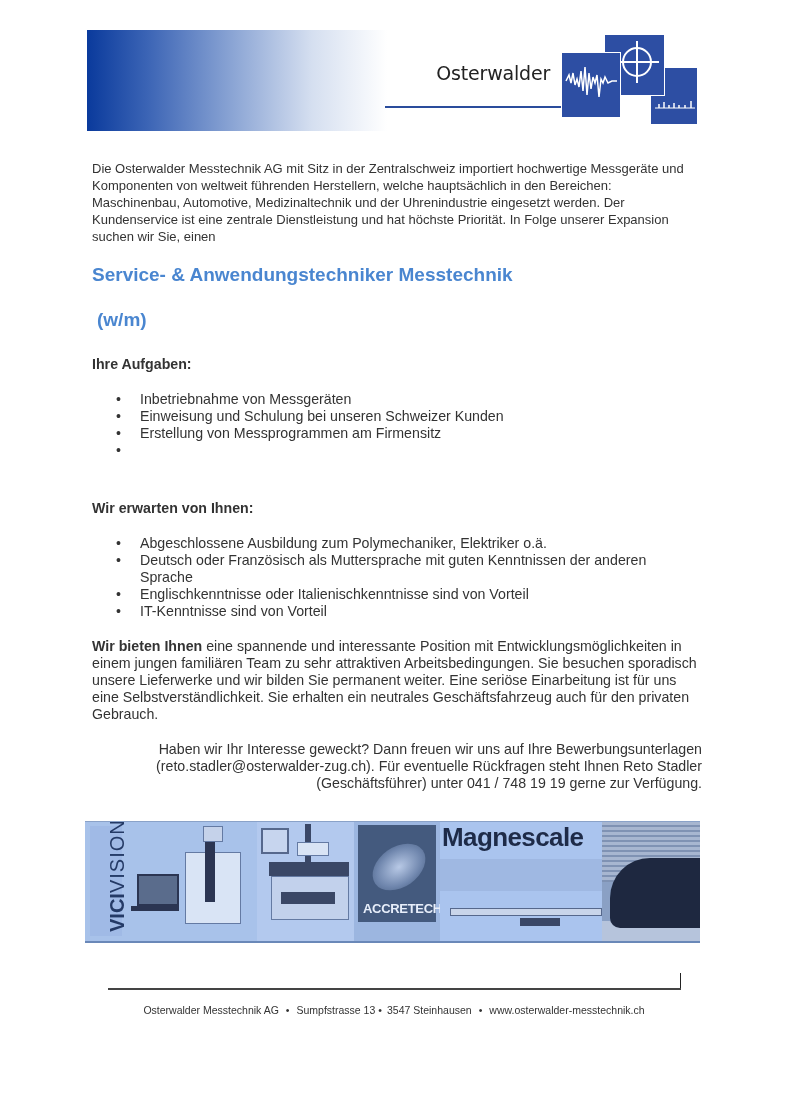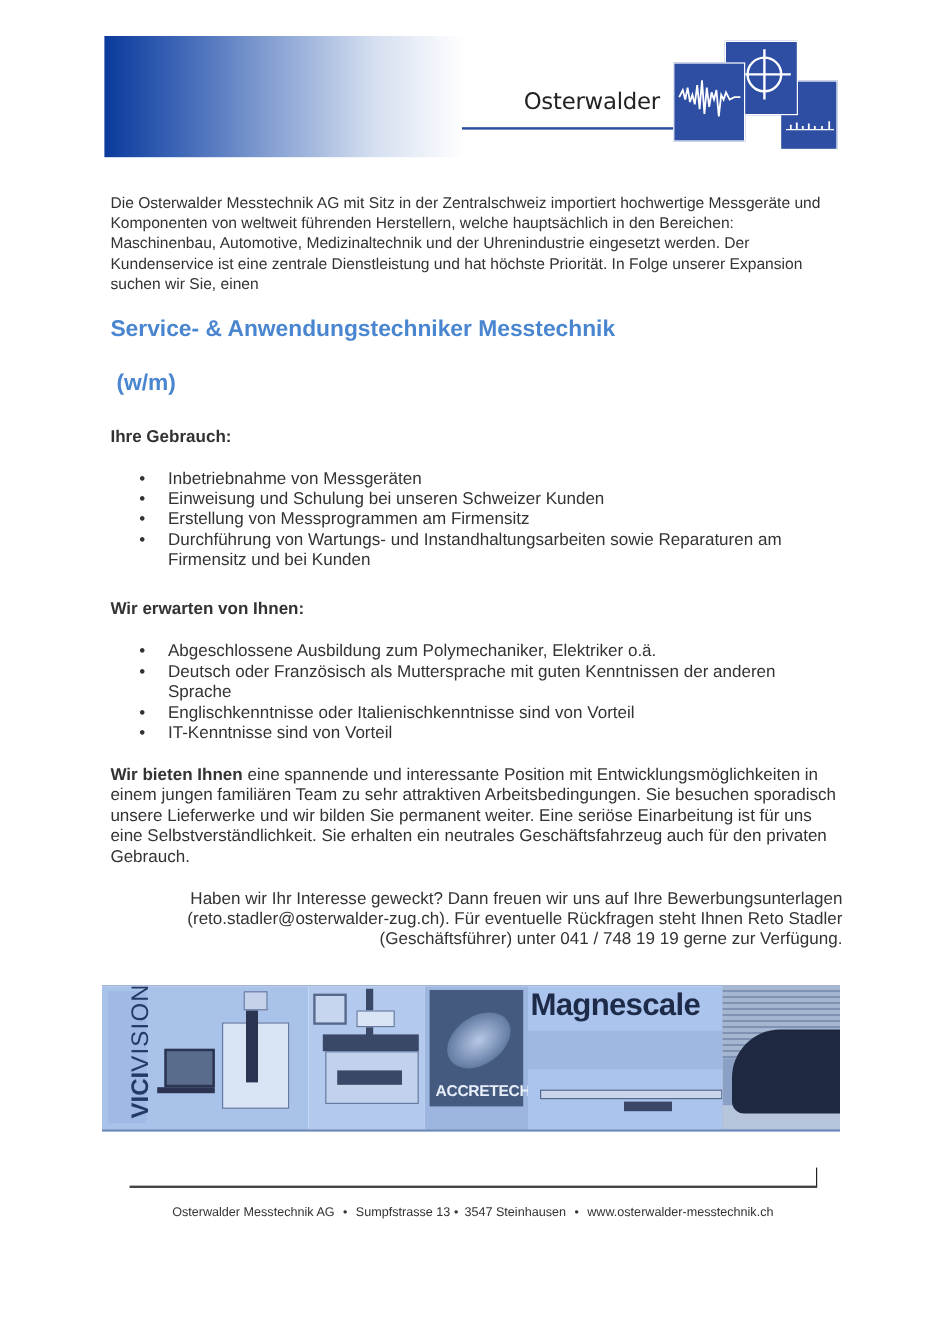--- a/index.html
+++ b/index.html
@@ -3,21 +3,21 @@
 <meta charset="utf-8">
 <style>
   html, body { margin: 0; padding: 0; background: #ffffff; }
   body { width: 788px; height: 1119px; position: relative; overflow: hidden;
          font-family: "Liberation Sans", sans-serif; color: #333333; }
 
   
   .header { position: absolute; left: 87px; top: 30px; width: 611px; height: 101px; }
   .header-gradient { position: absolute; left: 0; top: 0; width: 300px; height: 101px;
     background: linear-gradient(to right, #0a3a9c 0%, #3b64b5 20%, #8fa8d6 50%, #d5dff0 75%, #ffffff 100%); }
-  .logo-text { position: absolute; left: 297px; top: 44px; width: 166px; text-align: right;
+  .logo-text { position: absolute; left: 297px; top: 32px; width: 166px; text-align: right;
     font-family: "DejaVu Sans", sans-serif; color: #222; line-height: 22px; }
   .logo-line1 { display: block; font-size: 19px; letter-spacing: -0.2px; }
   .logo-line2 { display: block; font-size: 19px; letter-spacing: -0.2px; }
   .logo-underline { position: absolute; left: 298px; top: 76px; width: 180px; height: 2px; background: #2a4c9c; }
   .logo-box { position: absolute; background: #2d4ea3; border: 1px solid #ffffff; box-sizing: border-box; }
   .box-wave  { left: 474px; top: 22px; width: 60px; height: 66px; z-index: 3; }
   .box-cross { left: 517px; top: 4px;  width: 61px; height: 62px; z-index: 2; }
   .box-bars  { left: 563px; top: 37px; width: 48px; height: 58px; z-index: 1; }
   .logo-box svg { position: absolute; left: 0; top: 0; }
 
@@ -109,26 +109,26 @@
   </div>
 </div>
 
 <div class="content">
   <p class="intro">Die Osterwalder Messtechnik AG mit Sitz in der Zentralschweiz importiert hochwertige Messgeräte und Komponenten von weltweit führenden Herstellern, welche hauptsächlich in den Bereichen: Maschinenbau, Automotive, Medizinaltechnik und der Uhrenindustrie eingesetzt werden. Der Kundenservice ist eine zentrale Dienstleistung und hat höchste Priorität. In Folge unserer Expansion suchen wir Sie, einen</p>
 </div>
 
 <h1 class="job-title">Service- &amp; Anwendungstechniker Messtechnik</h1>
 <h2 class="job-sub">(w/m)</h2>
 
-<h3 class="sec-head" style="top:356px;">Ihre Gebrauch:</h3>
+<h3 class="sec-head" style="top:356px;">Ihre Aufgaben:</h3>
 <ul class="list" style="top:391px;">
   <li><span class="bullet">•</span><span>Inbetriebnahme von Messgeräten</span></li>
   <li><span class="bullet">•</span><span>Einweisung und Schulung bei unseren Schweizer Kunden</span></li>
   <li><span class="bullet">•</span><span>Erstellung von Messprogrammen am Firmensitz</span></li>
-  <li style="padding-right:20px;"><span class="bullet">•</span><span>Durchführung von Wartungs- und Instandhaltungsarbeiten sowie Reparaturen am Firmensitz und bei Kunden</span></li>
+  <li style="padding-right:20px;"><span class="bullet">•</span></li>
 </ul>
 
 <h3 class="sec-head" style="top:500px;">Wir erwarten von Ihnen:</h3>
 <ul class="list" style="top:535px;">
   <li><span class="bullet">•</span><span>Abgeschlossene Ausbildung zum Polymechaniker, Elektriker o.ä.</span></li>
   <li style="padding-right:20px;"><span class="bullet">•</span><span>Deutsch oder Französisch als Muttersprache mit guten Kenntnissen der anderen Sprache</span></li>
   <li><span class="bullet">•</span><span>Englischkenntnisse oder Italienischkenntnisse sind von Vorteil</span></li>
   <li><span class="bullet">•</span><span>IT-Kenntnisse sind von Vorteil</span></li>
 </ul>
 

